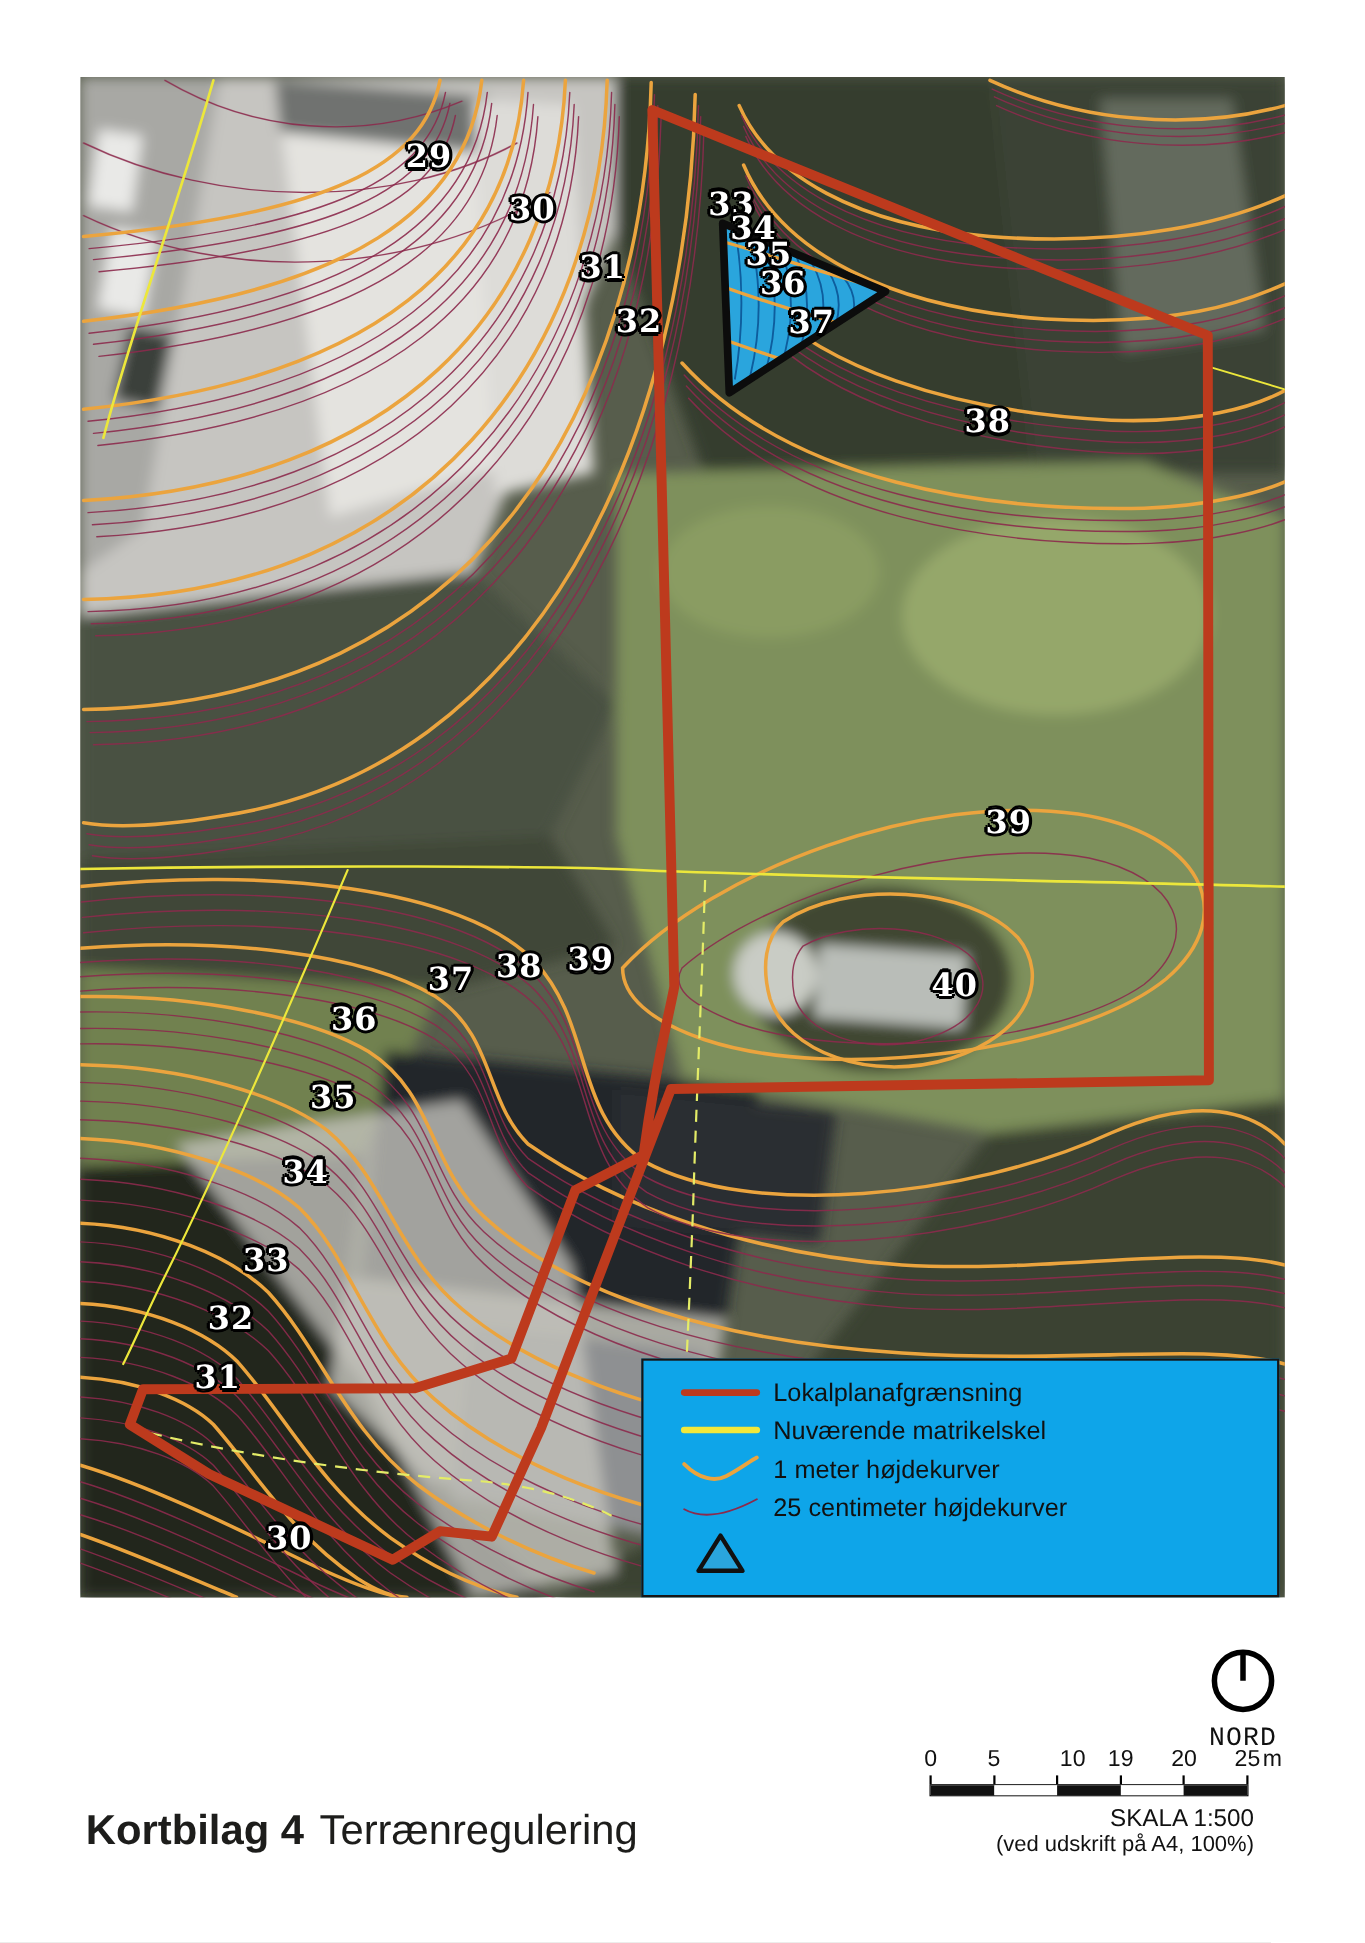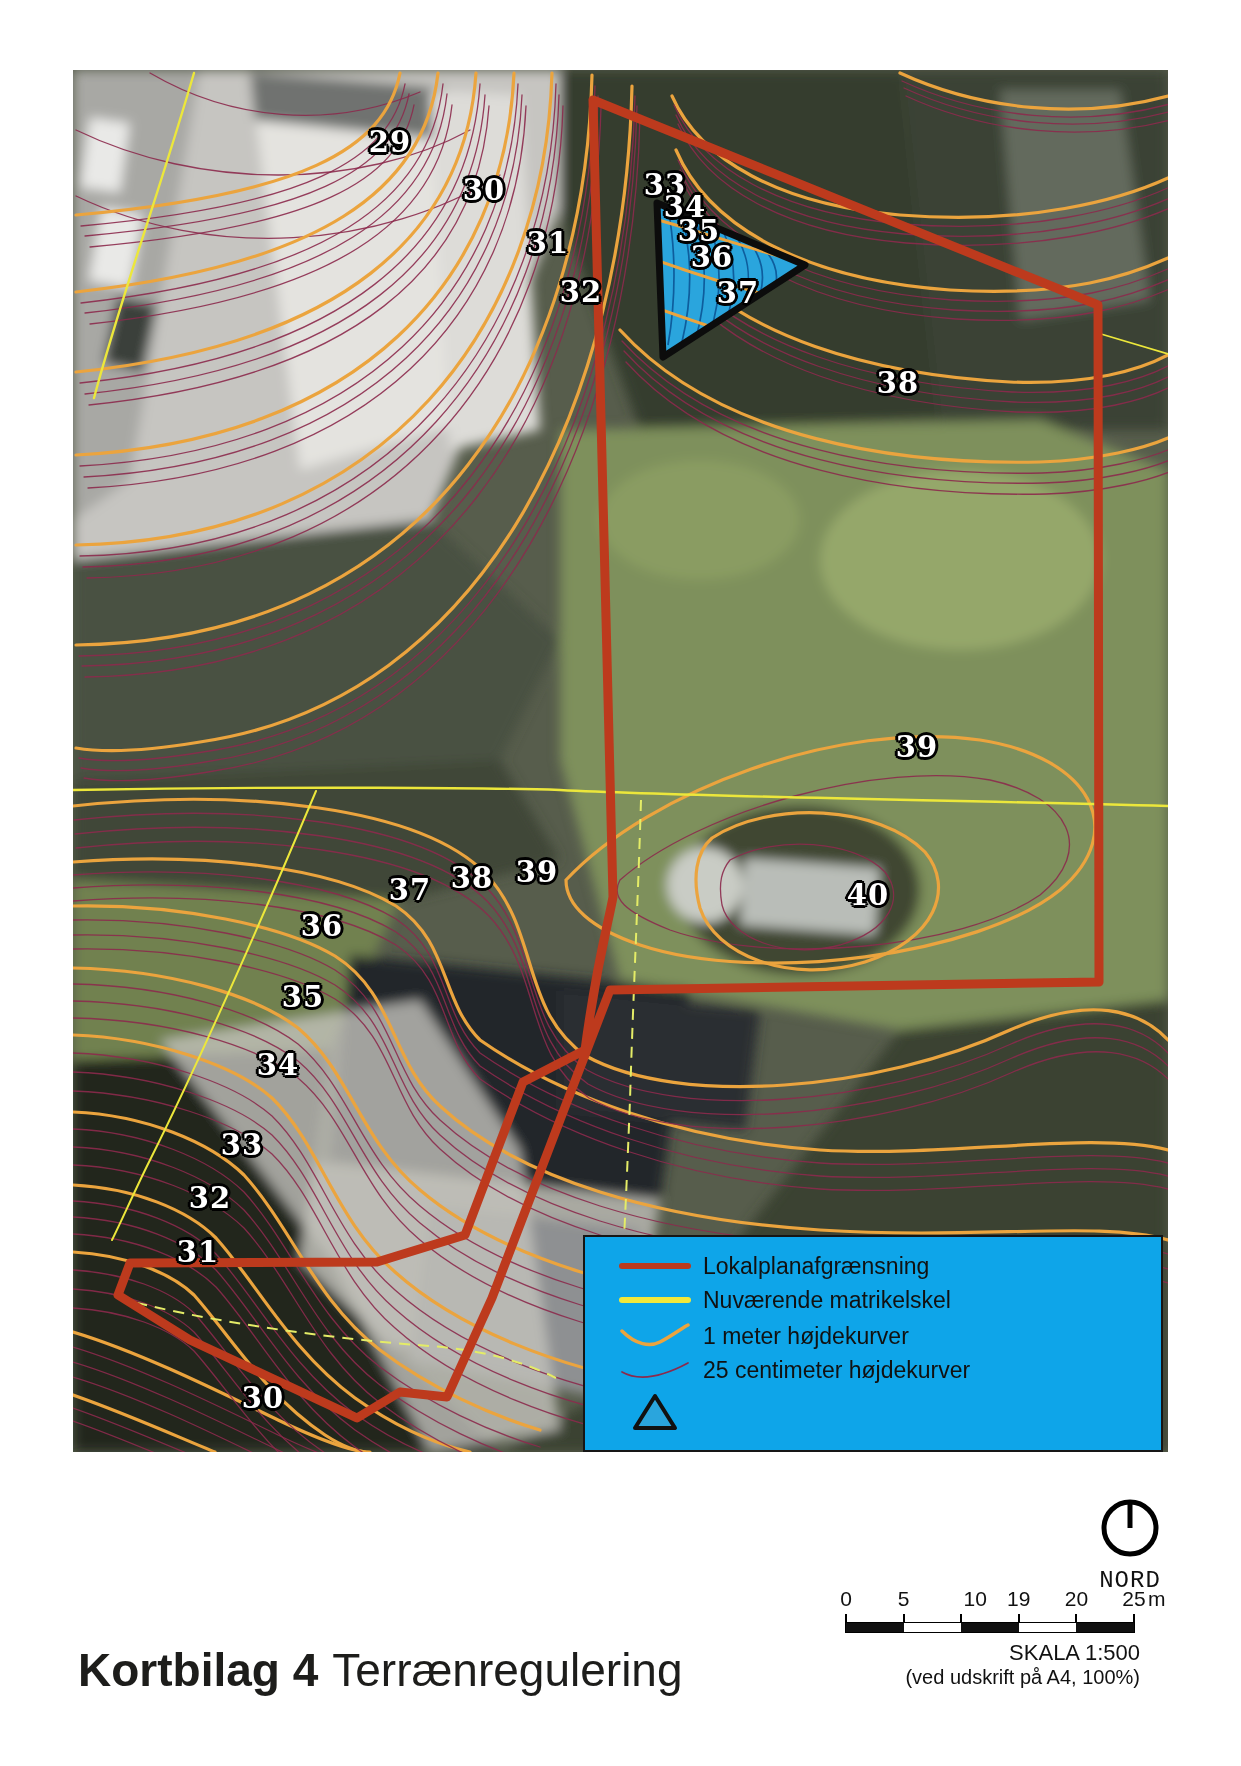--- a/index.html
+++ b/index.html
@@ -24,21 +24,21 @@
 
   
   #legend{position:absolute;left:583px;top:1235px;width:580px;height:217px;background:#0ea5e9;
           border:2px solid #161616;box-sizing:border-box;}
   .lg-row{position:absolute;left:0;width:100%;height:34px;display:flex;align-items:center;}
   .lg-swatch{width:96px;margin-left:22px;display:flex;justify-content:center;align-items:center;flex:none;}
   .lg-label{font-size:23px;color:#111111;white-space:nowrap;}
   .lg-line{width:72px;height:6px;border-radius:3px;}
 
   
-  #title{position:absolute;left:78px;top:1643px;font-size:46px;color:#1d1d1b;white-space:nowrap;}
+  #title{position:absolute;left:78px;top:1643px;font-size:38px;color:#1d1d1b;white-space:nowrap;}
   #title .bold{font-weight:bold;margin-right:14px;}
 
   
   #north{position:absolute;left:1092px;top:1494px;width:76px;text-align:center;font-family:Liberation Mono, monospace;}
   #north .nord-label{display:block;font-size:24px;color:#111;margin-top:2px;letter-spacing:1px;}
 
   
   #scalebar{position:absolute;left:845px;top:1622px;width:288px;height:9px;border:1.5px solid #000;
             box-sizing:content-box;display:flex;}
   #scalebar .seg{height:100%;flex:1;}

